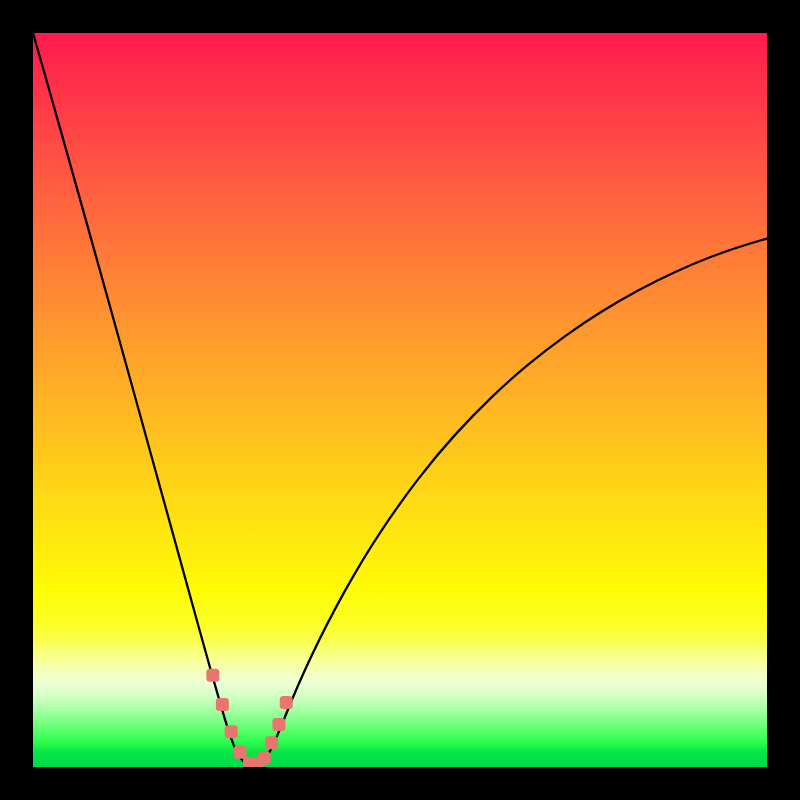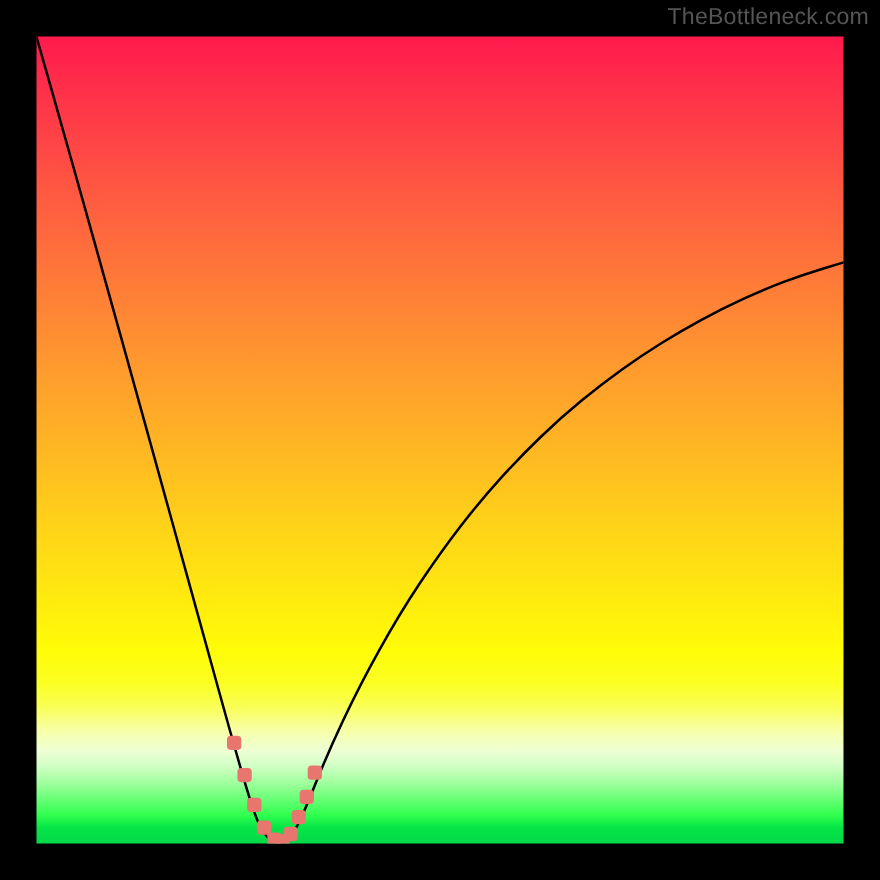--- a/index.html
+++ b/index.html
@@ -73,21 +73,20 @@
     font-size: 21px;
     font-weight: 500;
     letter-spacing: 0.2px;
   }
 </style>
 </head>
 <body>
 
 <div class="frame">
 
-  <div class="watermark">TheBottleneck.com</div>
 
   <div class="plot-area">
     <div class="gradient-bg"></div>
     <svg class="curve-layer" viewBox="0 0 734 734" preserveAspectRatio="none">
       <path id="curve-path" fill="none" stroke="#000" stroke-width="2.3" stroke-linecap="round" d="M 0.00 0.00 Q 0.00 0.00 11.01 38.53 Q 22.02 77.07 33.03 116.34 Q 44.04 155.61 55.05 194.88 Q 66.06 234.15 77.07 273.78 Q 88.08 313.42 99.09 353.05 Q 110.10 392.69 121.11 432.69 Q 132.12 472.70 143.13 512.33 Q 154.14 551.97 165.15 591.97 Q 176.16 631.97 187.17 670.14 Q 198.18 708.31 203.69 718.59 Q 209.19 728.86 214.69 731.43 Q 220.20 734.00 225.70 731.43 Q 231.21 728.86 236.72 718.59 Q 242.22 708.31 253.23 680.78 Q 264.24 653.26 278.92 622.07 Q 293.60 590.87 311.95 557.84 Q 330.30 524.81 348.65 497.29 Q 367.00 469.76 385.35 445.90 Q 403.70 422.05 422.05 401.87 Q 440.40 381.68 458.75 364.06 Q 477.10 346.45 495.45 331.40 Q 513.80 316.35 532.15 303.14 Q 550.50 289.93 568.85 278.55 Q 587.20 267.18 605.55 257.27 Q 623.90 247.36 642.25 238.92 Q 660.60 230.48 678.95 223.50 Q 697.30 216.53 715.65 211.02 L 734.00 205.52"></path>
       <g id="markers">
           <rect x="173.33" y="635.75" width="13" height="13" rx="3.5" ry="3.5" fill="#e8766e"></rect>
           <rect x="182.87" y="665.11" width="13" height="13" rx="3.5" ry="3.5" fill="#e8766e"></rect>
           <rect x="191.68" y="692.27" width="13" height="13" rx="3.5" ry="3.5" fill="#e8766e"></rect>
           <rect x="200.49" y="712.82" width="13" height="13" rx="3.5" ry="3.5" fill="#e8766e"></rect>

